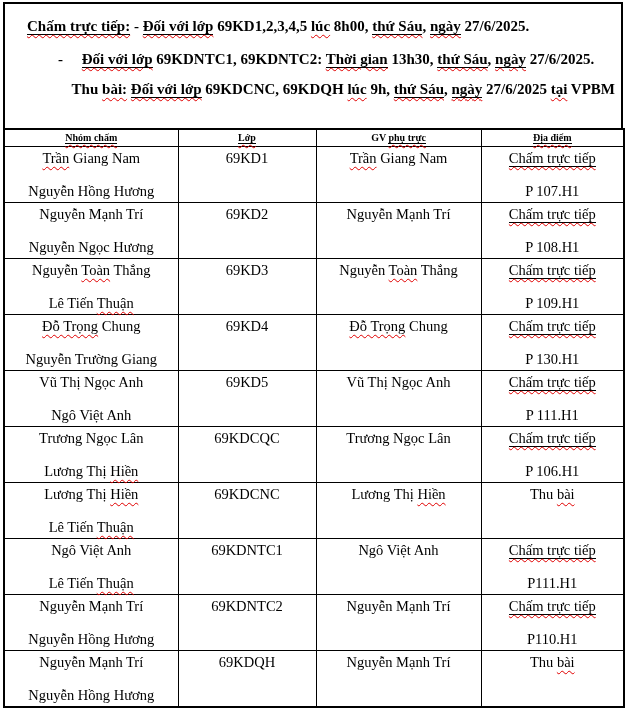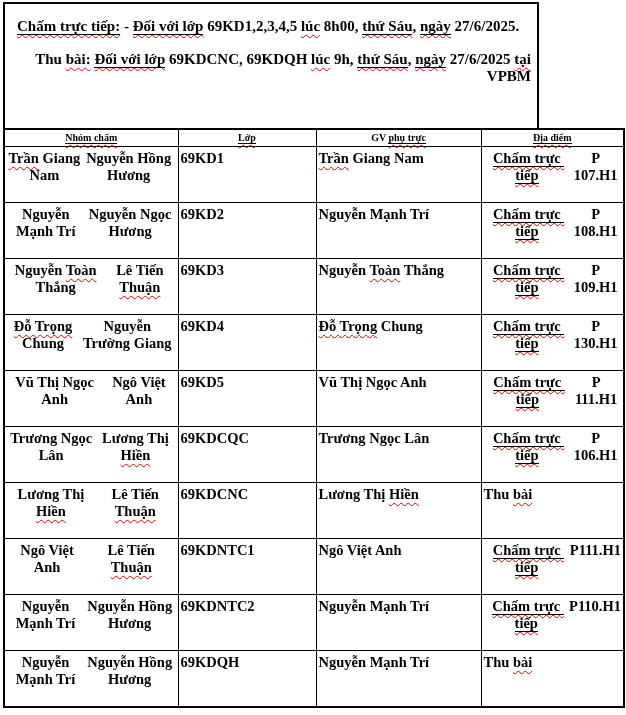--- a/index.html
+++ b/index.html
@@ -4,65 +4,65 @@
 <style>
   html,body { margin:0; padding:0; }
   body {
     width:626px; height:715px; background:#ffffff; overflow:hidden;
     font-family:"Liberation Serif", serif; color:#000000;
   }
   .page { padding:2px 3px 0 3px; }
 
   
   .notice-box {
-    box-sizing:border-box; width:536px; height:126px;
+    box-sizing:border-box; width:620px; height:126px;
     border:2px solid #000; border-bottom:none;
-    padding:14px 6px 0 12px;
+    padding:14px 6px 0 22px;
     font-weight:bold; font-size:15px;
   }
   .nline { white-space:pre-wrap; line-height:1.18; }
   .nline-1 { margin-bottom:15px; }
   .nline-2 { margin-left:31px; margin-bottom:13px; }
   .nline-3 { margin-bottom:0;text-align:right; }
   .nline-4 { margin-top:2px; }
 
   
   table.schedule {
     width:620px; border-collapse:collapse; table-layout:fixed;
     border:2px solid #000;
   }
   col.c1{width:174px} col.c2{width:138px} col.c3{width:165px} col.c4{width:143px}
   th,td { border:1.5px solid #000; vertical-align:top; text-align:center; padding:0; }
   th { font-size:10px; font-weight:bold; }
   td { font-size:14.5px; font-weight:normal; }
   .hcell { padding:2px 2px 3px 2px; }
   .cell {
     box-sizing:border-box; min-height:55px;
-    display:flex; flex-direction:row; justify-content:space-between;
+    display:flex; flex-direction:column; justify-content:space-between;
     padding:3px 2px 2px 2px;
-    font-weight:bold;
   }
   .cline { line-height:1.2; white-space:pre-wrap; }
 
   
   .u { border-bottom:1.2px solid #000; }
   .w {
     text-decoration-line:underline;
     text-decoration-style:wavy;
     text-decoration-color:#e00000;
     text-decoration-thickness:1px;
     text-underline-offset:3px;
   }
 </style>
 </head>
 <body>
 
 <div class="page">
   <div class="notice-box" id="notice-box">
       <div class="nline nline-1"><span class=" u w">Chấm trực tiếp:</span><span class=""> - </span><span class=" u w">Đối với lớp</span><span class=""> 69KD1,2,3,4,5 </span><span class=" w">lúc</span><span class=""> 8h00, </span><span class=" u w">thứ Sáu</span><span class="">, </span><span class=" u w">ngày</span><span class=""> 27/6/2025.</span></div>
+      <div class="nline nline-2"><span class="">-     </span><span class=" u w">Đối với lớp</span><span class=""> 69KDNTC1, 69KDNTC2: </span><span class=" u w">Thời gian</span><span class=""> 13h30, </span><span class=" u w">thứ Sáu</span><span class="">, </span><span class=" u w">ngày</span><span class=""> 27/6/2025.</span></div>
       <div class="nline nline-3"><span class="">Thu </span><span class=" w">bài:</span><span class=""> </span><span class=" u w">Đối với lớp</span><span class=""> 69KDCNC, 69KDQH </span><span class=" w">lúc</span><span class=""> 9h, </span><span class=" u w">thứ Sáu</span><span class="">, </span><span class=" u w">ngày</span><span class=""> 27/6/2025 </span><span class=" w">tại</span><span class=""> VPBM</span></div>
     </div>
   <table class="schedule">
     <colgroup>
         <col class="c1">
         <col class="c2">
         <col class="c3">
         <col class="c4">
       </colgroup>
     <thead id="schedule-head">

